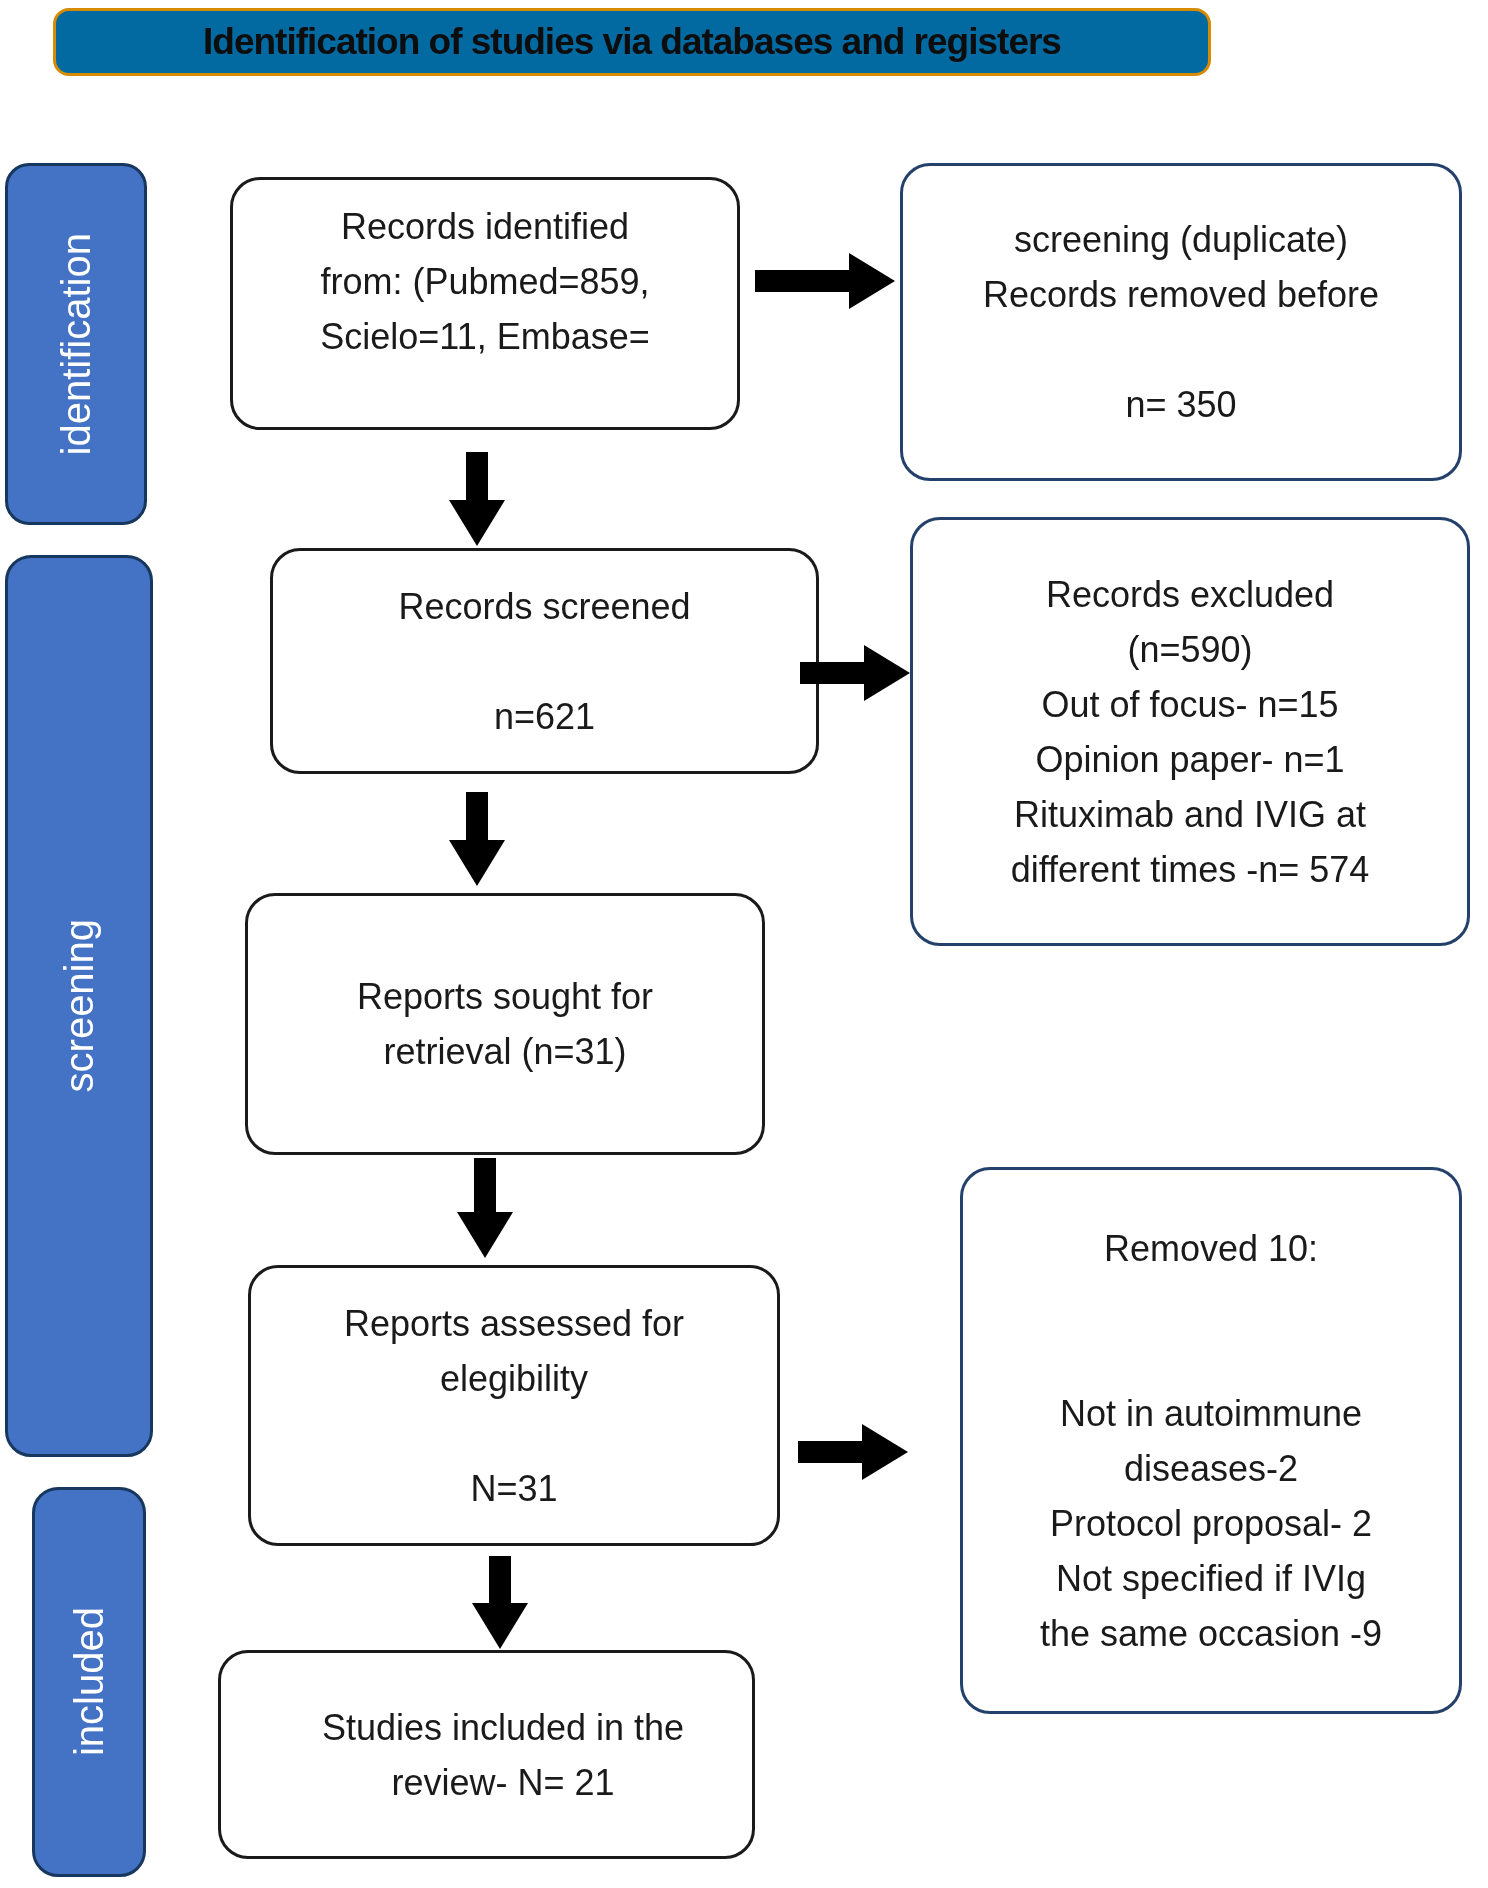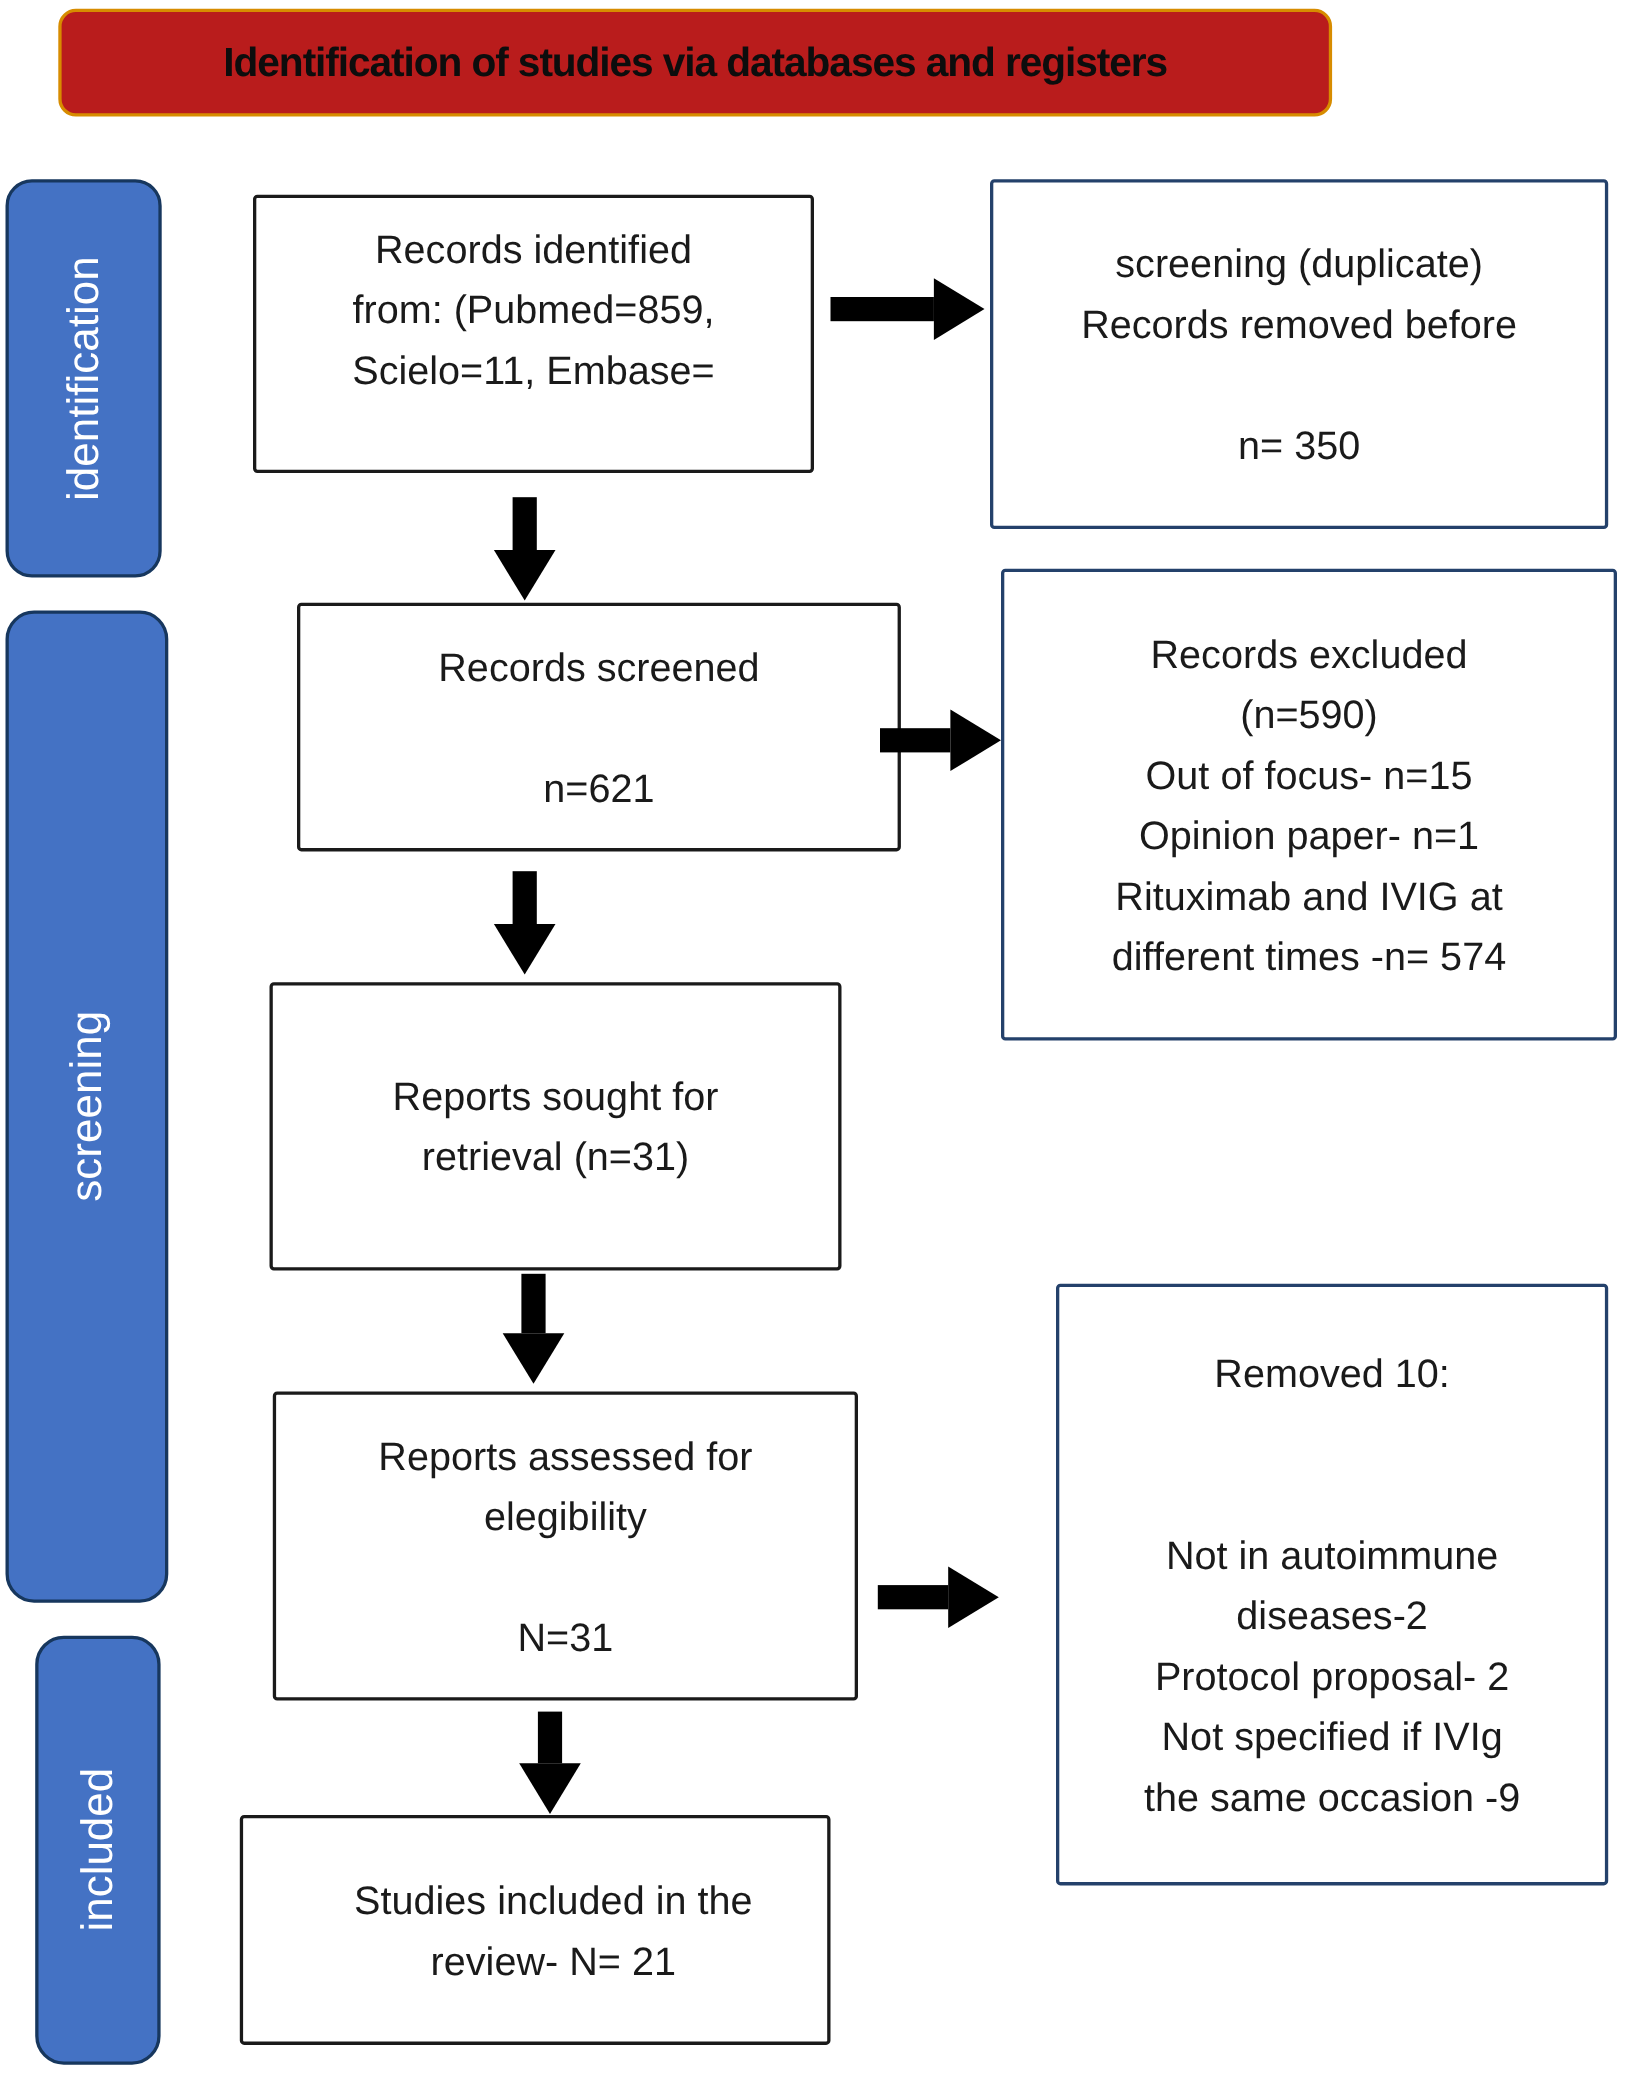--- a/index.html
+++ b/index.html
@@ -2,41 +2,41 @@
 <html><head>
 <meta charset="utf-8">
 <style>
   html,body{margin:0;padding:0;background:#fff;}
   .canvas{
     position:relative;width:1488px;height:1888px;background:#ffffff;
     font-family:"Liberation Sans",sans-serif;overflow:hidden;
   }
   
   .banner{
-    position:absolute;left:53px;top:8px;width:1158px;height:98px;
-    background:#b91c1c;border:3px solid #D78C00;border-radius:16px;
+    position:absolute;left:53px;top:8px;width:1158px;height:68px;
+    background:#0369a1;border:3px solid #D78C00;border-radius:16px;
     display:flex;align-items:center;justify-content:center;box-sizing:border-box;
   }
   .banner span{font-size:37px;font-weight:bold;color:#0d0d0d;letter-spacing:-1px;}
   
   .stage{
     position:absolute;background:#4472C4;border:3px solid #17375E;
     box-sizing:border-box;display:flex;align-items:center;justify-content:center;
   }
   .stage .vtext{
     writing-mode:vertical-rl;transform:rotate(180deg);
     color:#ffffff;font-size:40px;white-space:nowrap;
   }
   .stage-identification{left:5px;top:163px;width:142px;height:362px;border-radius:24px;}
   .stage-screening{left:5px;top:555px;width:148px;height:902px;border-radius:26px;}
   .stage-included{left:32px;top:1487px;width:114px;height:390px;border-radius:26px;}
   
   .fbox{
     position:absolute;background:#ffffff;box-sizing:border-box;
-    border:3px solid #1a1a1a;border-radius:4px;
+    border:3px solid #1a1a1a;border-radius:30px;
     display:flex;flex-direction:column;align-items:center;justify-content:center;
     text-align:center;font-size:36px;color:#1a1a1a;
   }
   .fbox .line{line-height:55px;white-space:nowrap;}
   .fbox.navy{border-color:#24416B;}
   .box-records-identified{left:230px;top:177px;width:510px;height:253px;padding-bottom:45px;}
   .box-records-removed{left:900px;top:163px;width:562px;height:318px;}
   .box-records-screened{left:238px;top:548px;width:549px;height:226px;margin-left:32px;}
   .box-records-excluded{left:910px;top:517px;width:560px;height:429px;}
   .box-reports-sought{left:245px;top:893px;width:520px;height:262px;}

